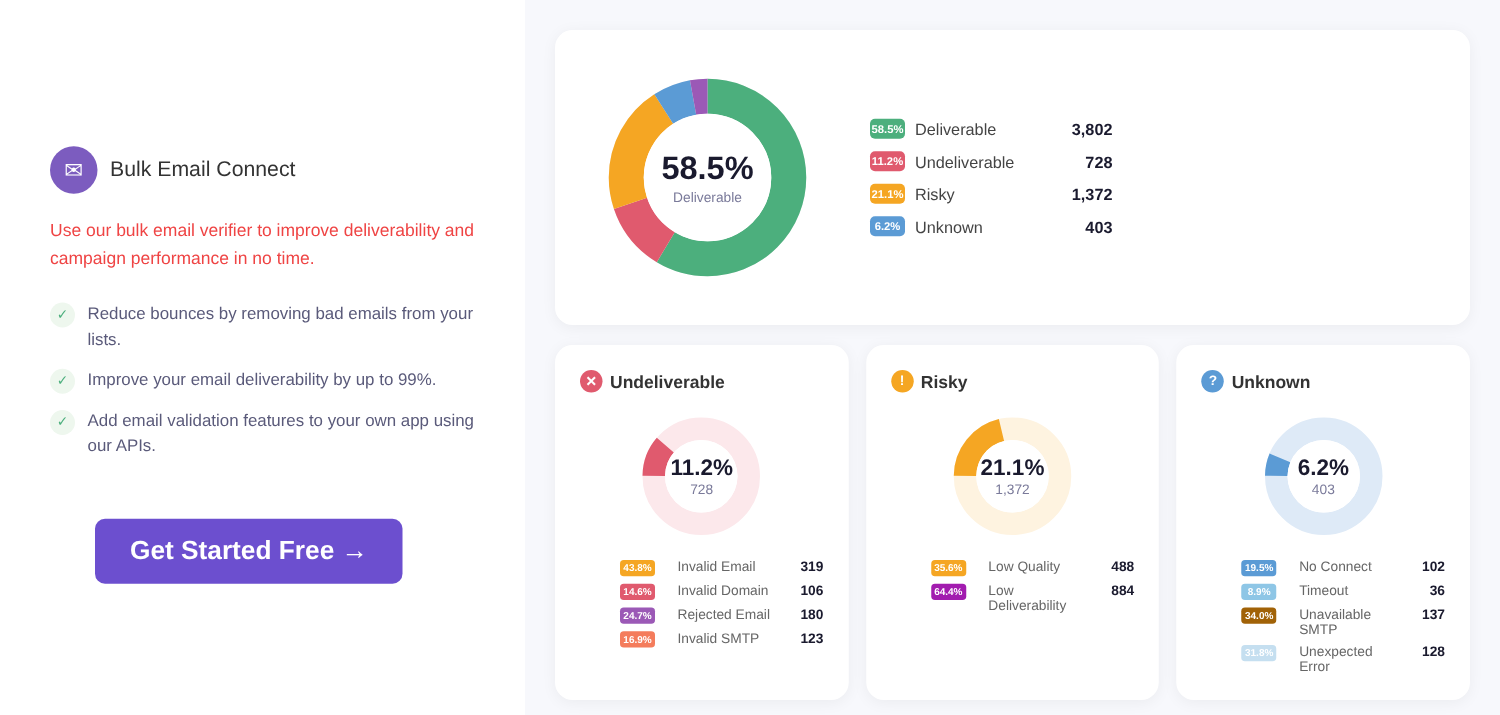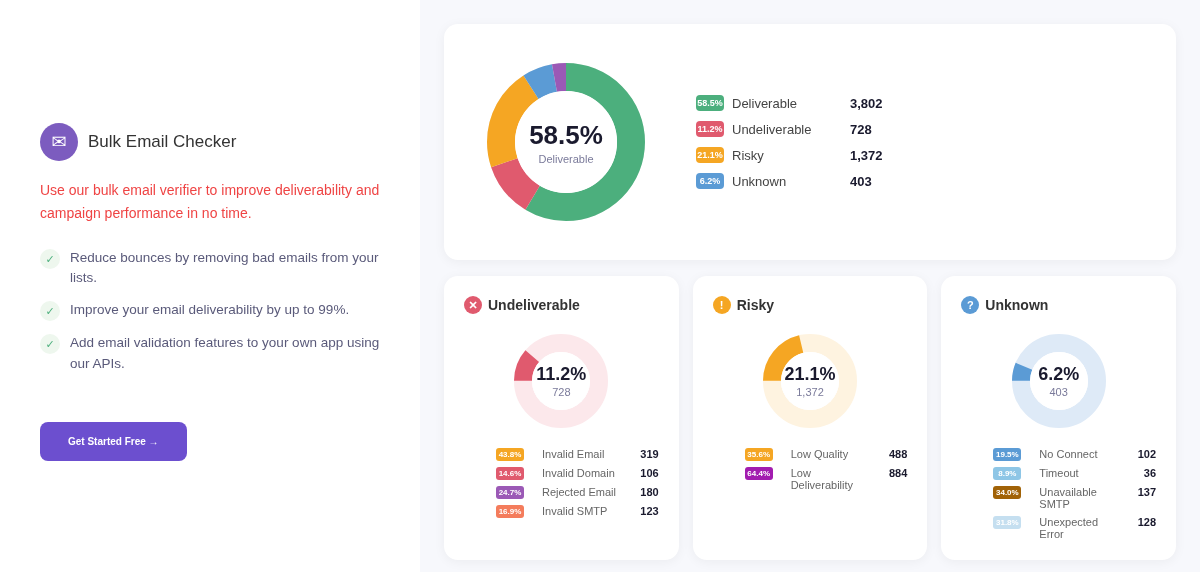--- a/index.html
+++ b/index.html
@@ -48,22 +48,22 @@
     .check-icon {
       width: 20px; height: 20px; min-width: 20px;
       background: #eef7ee; border-radius: 50%;
       display: flex; align-items: center; justify-content: center;
       color: #4caf7d; font-size: 11px; margin-top: 1px;
     }
     .cta-btn {
       display: inline-flex; align-items: center; gap: 8px;
       background: #6c4fcf; color: #fff;
       border: none; border-radius: 8px;
-      padding: 14px 28px; font-size: 10px; font-weight: 600;
-      cursor: pointer; width: fit-content;
+      padding: 14px 28px; font-size: 21px; font-weight: 600;
+      cursor: pointer; width: fit-content; margin-left: 36px;
     }
     .right-panel {
       flex: 1;
       background: #f7f8fc;
       padding: 24px;
       display: flex;
       flex-direction: column;
       gap: 16px;
     }
     
@@ -95,21 +95,21 @@
     .legend { display: flex; flex-direction: column; gap: 10px; }
     .legend-row {
       display: flex; align-items: center; gap: 8px; font-size: 13px;
     }
     .legend-dot {
       width: 28px; height: 16px; border-radius: 4px;
       display: flex; align-items: center; justify-content: center;
       font-size: 9px; font-weight: 700; color: #fff;
     }
     .legend-name { color: #444; flex: 1; min-width: 110px; }
-    .legend-count { color: #1a1a2e; font-weight: 600; font-size: 13px; min-width: 40px; }
+    .legend-count { color: #1a1a2e; font-weight: 600; font-size: 13px; min-width: 40px; text-align: right; }
     
     .bottom-row {
       display: flex; gap: 14px;
     }
     .sub-card {
       flex: 1; background: #fff; border-radius: 14px;
       padding: 20px; box-shadow: 0 2px 12px rgba(0,0,0,0.05);
       display: flex; flex-direction: column; align-items: center; gap: 12px;
     }
     .sub-card-title {
@@ -142,21 +142,21 @@
       display: flex; align-items: center; justify-content: center;
       font-size: 11px; font-weight: 700; color: #fff;
     }
   </style>
 </head>
 <body>
 
 <div class="left-panel">
   <div class="brand-row">
     <div class="brand-icon">✉</div>
-    <span class="brand-name">Bulk Email Checker</span>
+    <span class="brand-name">Bulk Email Connect</span>
   </div>
   <p class="subtext">Use our bulk email verifier to improve deliverability and campaign performance in no time.</p>
   <ul class="features">
     <li>
       <span class="check-icon">✓</span>
       <span>Reduce bounces by removing bad emails from your lists.</span>
     </li>
     <li>
       <span class="check-icon">✓</span>
       <span>Improve your email deliverability by up to 99%.</span>

